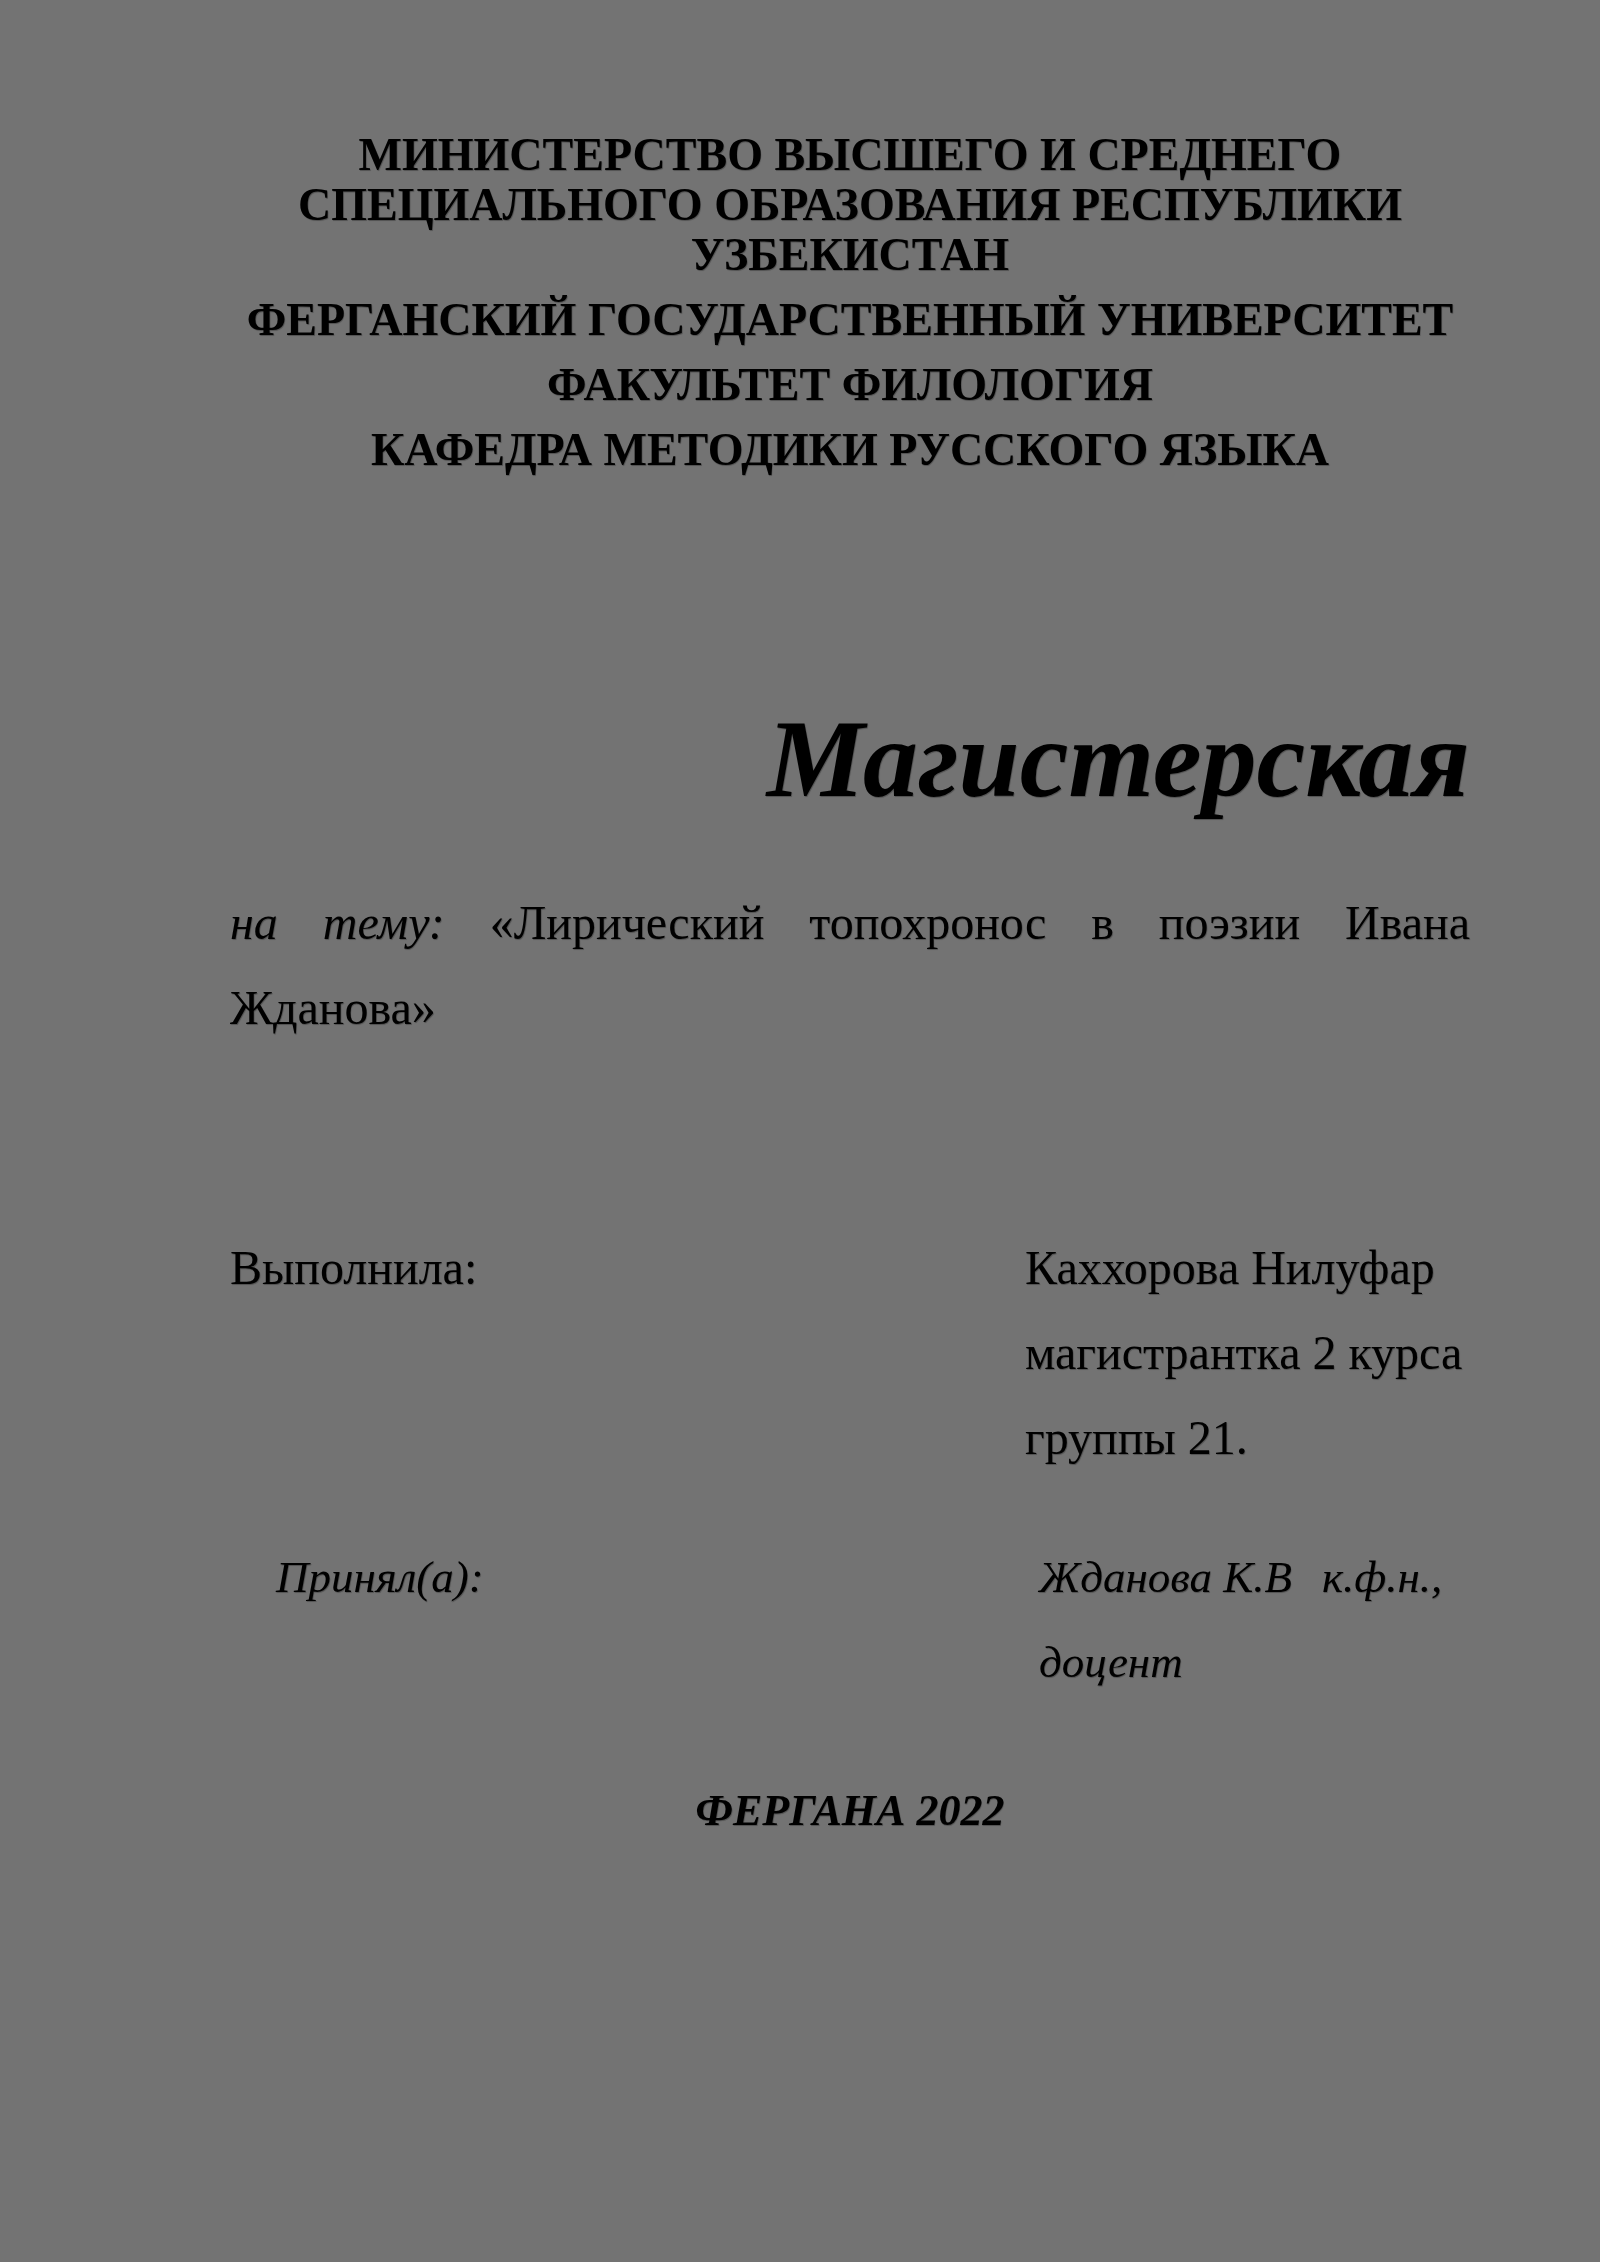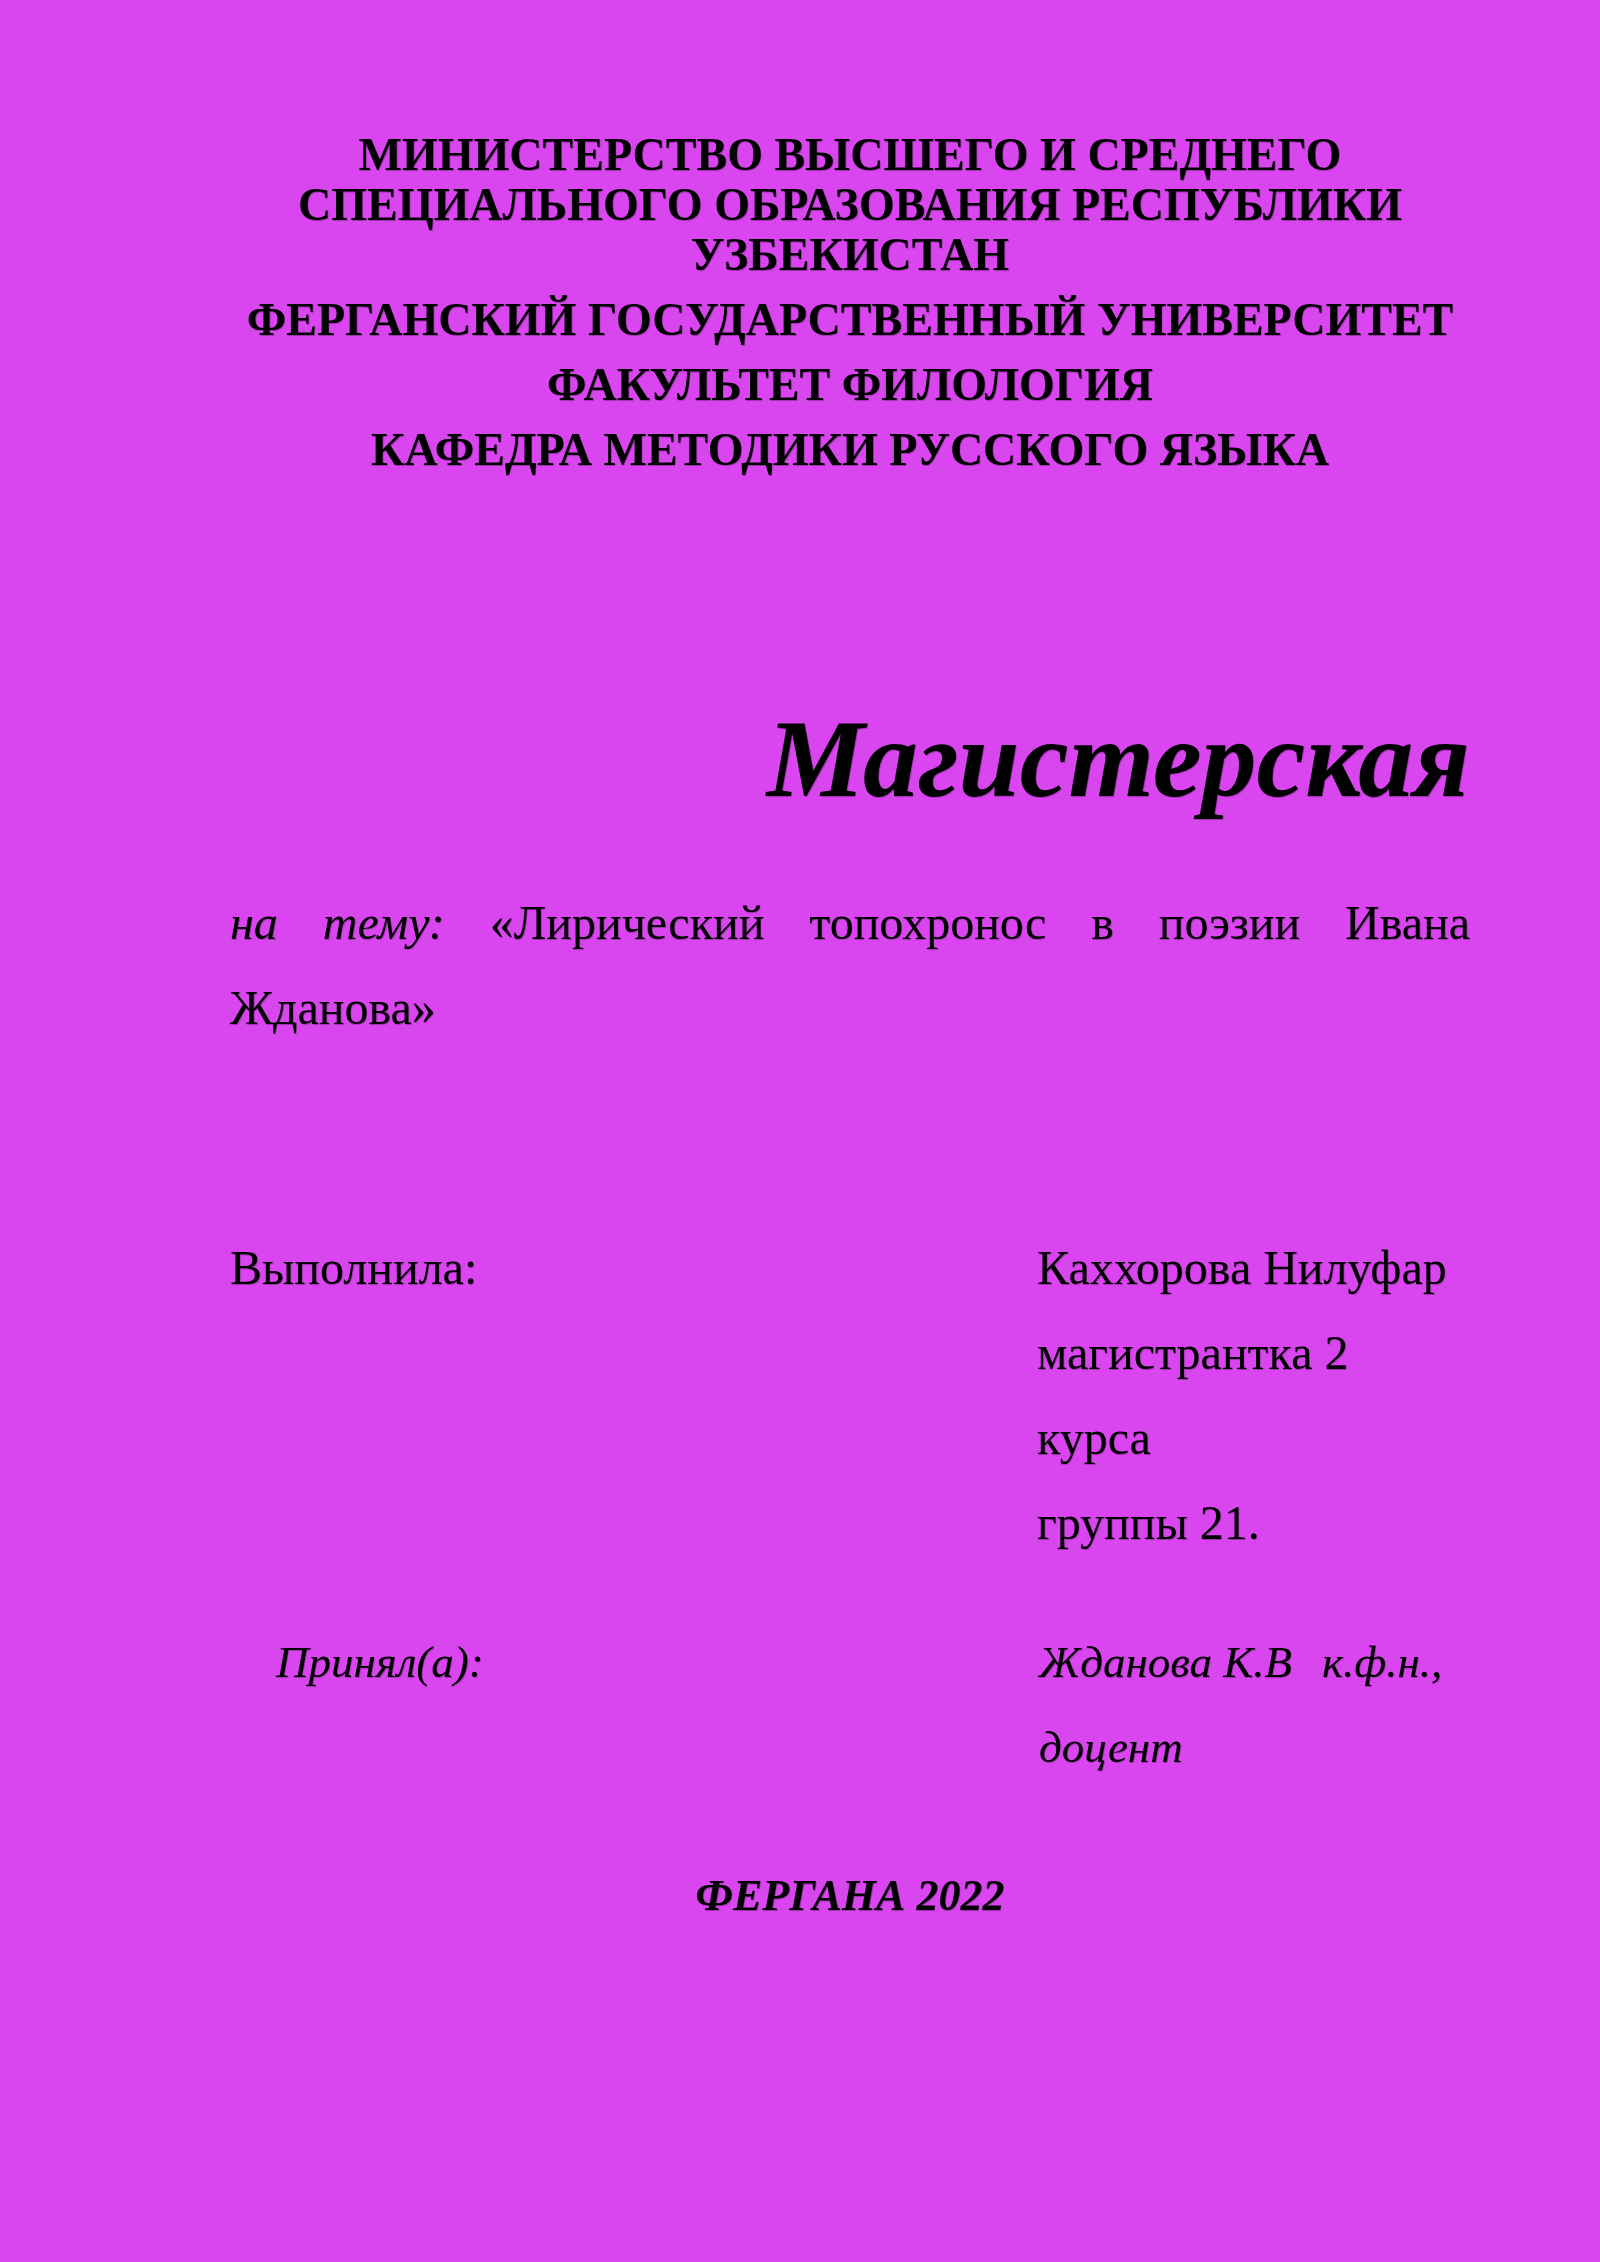--- a/index.html
+++ b/index.html
@@ -1,20 +1,20 @@
 <!DOCTYPE html>
 <html><head>
 <meta charset="utf-8">
 <style>
   html, body { margin: 0; padding: 0; background: #ffffff; }
   .page {
     position: relative;
     width: 1600px;
     height: 2262px;
-    background: #d946ef;
+    background: #737373;
     color: #000000;
     font-family: "Liberation Serif", "DejaVu Serif", serif;
     overflow: hidden;
     text-shadow: 0.7px 0.9px 0.7px rgba(0,0,0,0.28);
   }
   .content {
     padding: 0 130px 0 230px; 
   }
 
   
@@ -59,21 +59,20 @@
   
   .row { display: flex; }
   .row .left  { width: 795px; flex: 0 0 auto; }
   .row .right { flex: 1 1 auto; }
   .right p { margin: 0; }
 
   .author-block {
     margin-top: 175px;
     font-size: 48px;
     line-height: 85px;
-    gap: 12px;
   }
   .acceptor-block {
     margin-top: 55px;
     font-size: 45px;
     line-height: 85px;
     font-style: italic;
   }
   .acceptor-block .left { padding-left: 46px; width: 749px; }
   .acceptor-block .right { padding-left: 14px; }
   .acceptor-block .degree { margin-left: 30px; }

